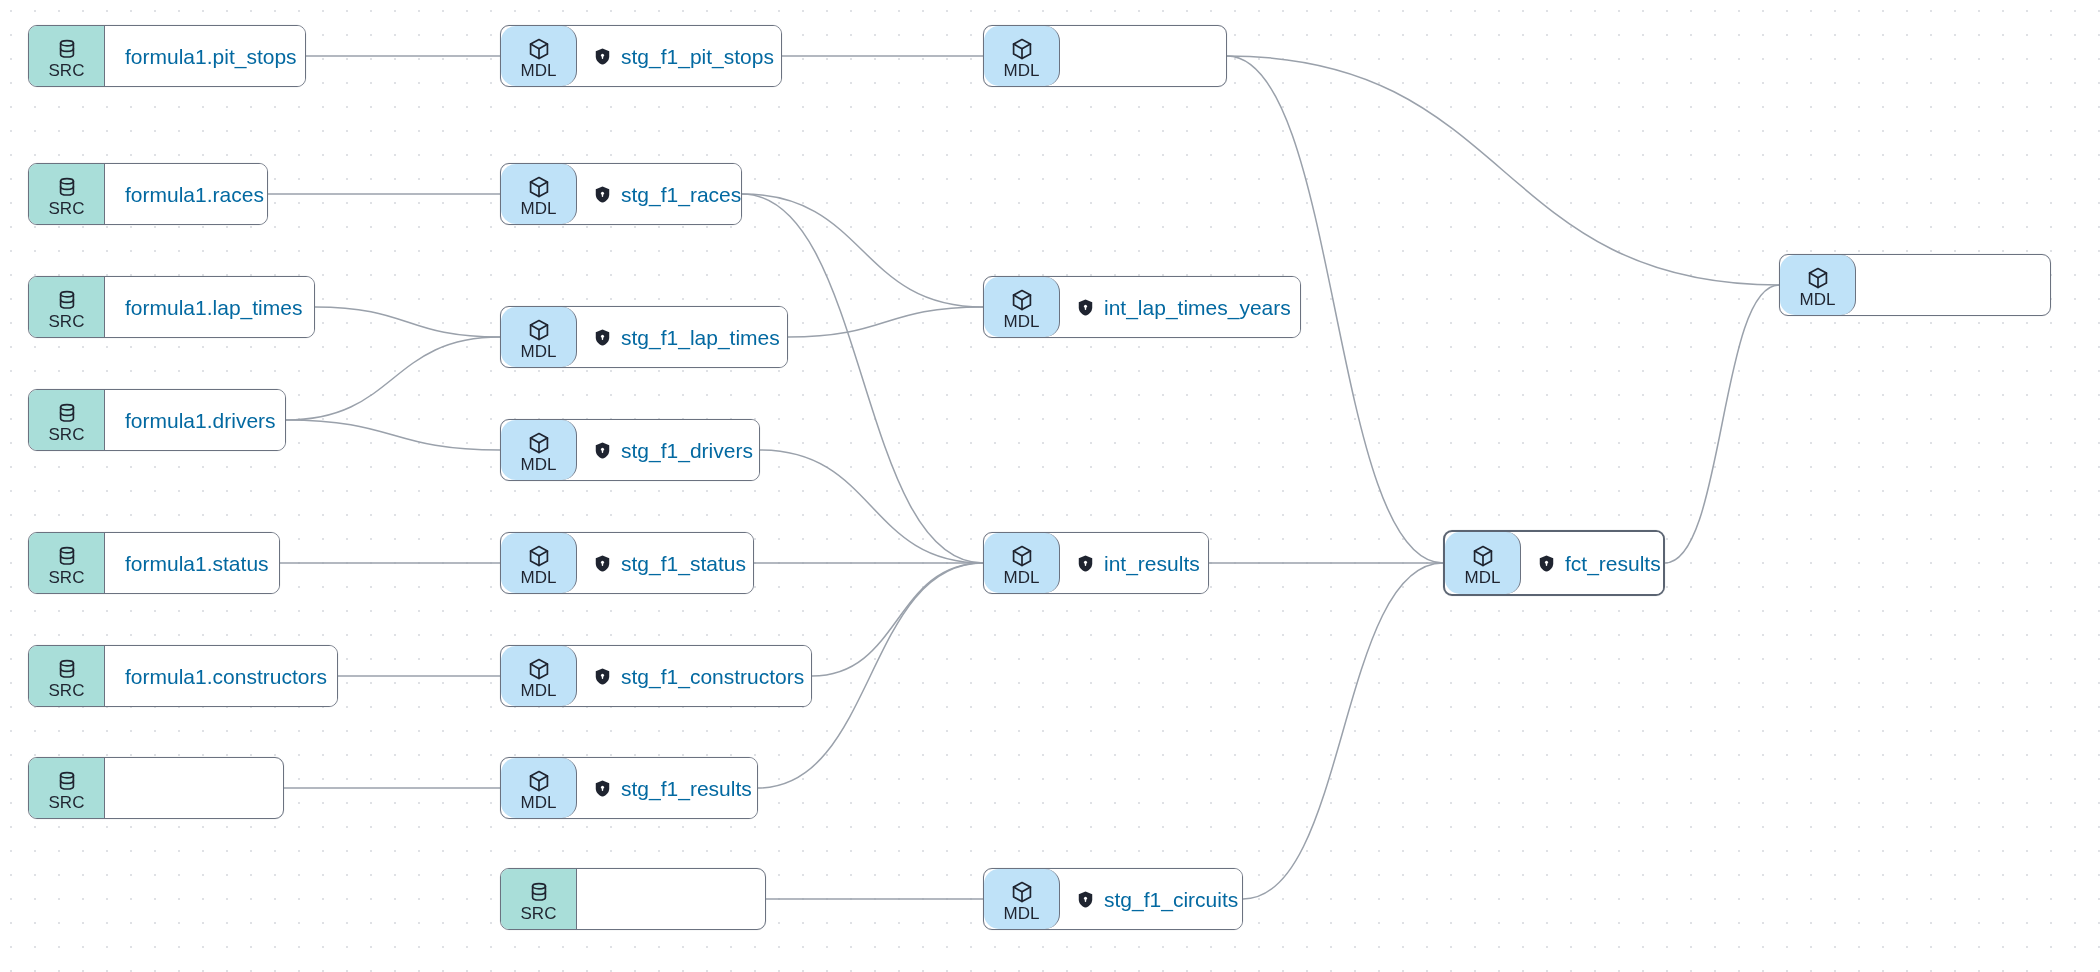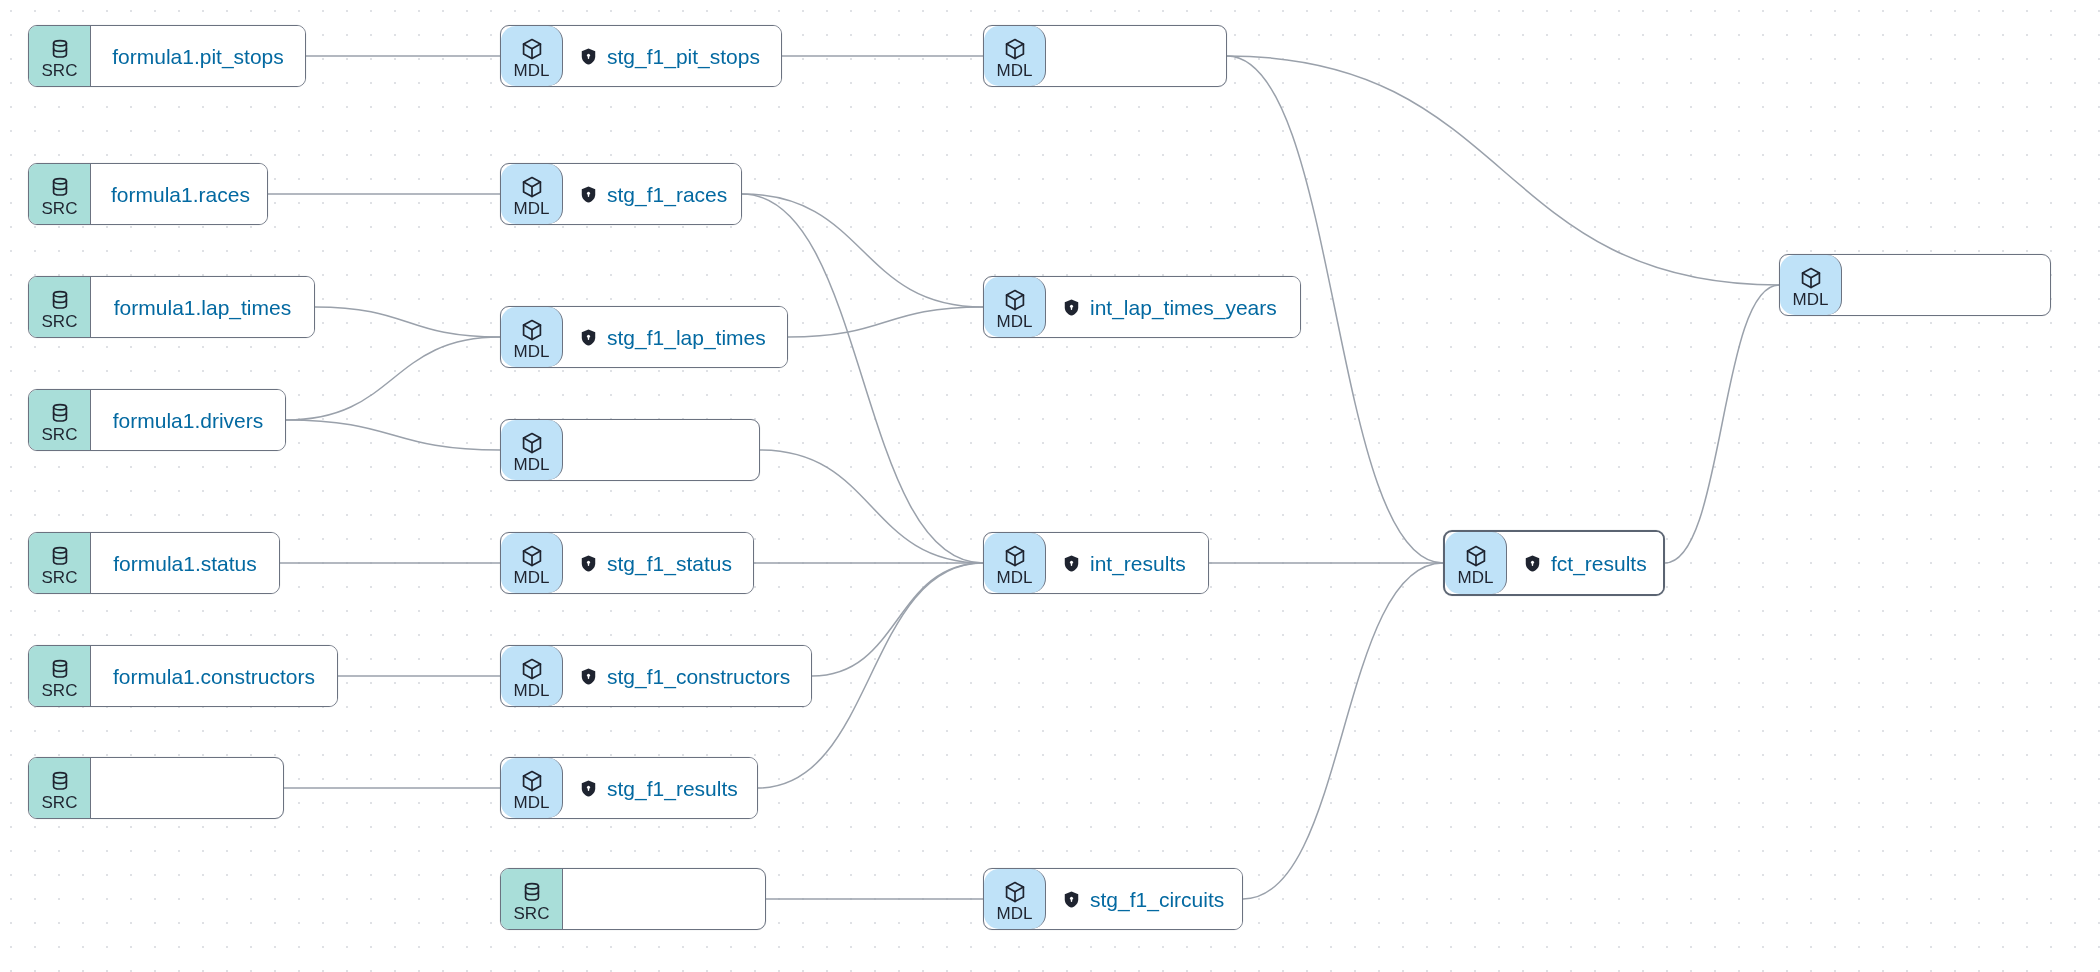--- a/index.html
+++ b/index.html
@@ -37,21 +37,21 @@
     background: #ffffff;
     overflow: hidden;
     box-shadow: 0 0 0 0.5px rgba(107,114,128,0.10);
   }
   .node.emphasis {
     border-width: 2px;
     border-color: #5b6472;
   }
   .badge {
     flex: 0 0 auto;
-    width: 62px;
+    width: 76px;
     display: flex;
     flex-direction: column;
     align-items: center;
     justify-content: center;
     gap: 1px;
     border-right: 1.6px solid #6b7280;
     box-sizing: border-box;
     padding-top: 3px;
   }
   .badge-src { background: #a9ded9; }
@@ -296,20 +296,30 @@
         <div class="badge badge-mdl">
           <span>
             <svg width="24" height="24" viewBox="0 0 24 24" fill="none" stroke="#1f2430" stroke-width="1.7" stroke-linecap="round" stroke-linejoin="round">
               <path d="M12 2.6 20.4 7.1v9.8L12 21.4 3.6 16.9V7.1z"></path>
               <path d="M3.6 7.1 12 11.7l8.4-4.6"></path>
               <path d="M12 11.7v9.7"></path>
             </svg>
           </span>
           <span class="badge-text">MDL</span>
         </div>
+        <div class="node-body">
+          <span>
+            <svg class="shield-icon" width="19" height="19" viewBox="0 0 24 24">
+              <path d="M12 2 20.5 5.4v6.2c0 5.3-3.6 9.2-8.5 10.6C7.1 20.8 3.5 16.9 3.5 11.6V5.4z" fill="#1f2430"></path>
+              <circle cx="12" cy="10.4" r="1.9" fill="#ffffff"></circle>
+              <rect x="11.1" y="10.6" width="1.8" height="4.6" rx="0.9" fill="#ffffff"></rect>
+            </svg>
+          </span>
+          <span class="node-label">stg_f1_drivers</span>
+        </div>
       </div>
       <div class="node" style="left: 500px; top: 532px; width: 254px; height: 62px;">
         <div class="badge badge-mdl">
           <span>
             <svg width="24" height="24" viewBox="0 0 24 24" fill="none" stroke="#1f2430" stroke-width="1.7" stroke-linecap="round" stroke-linejoin="round">
               <path d="M12 2.6 20.4 7.1v9.8L12 21.4 3.6 16.9V7.1z"></path>
               <path d="M3.6 7.1 12 11.7l8.4-4.6"></path>
               <path d="M12 11.7v9.7"></path>
             </svg>
           </span>

